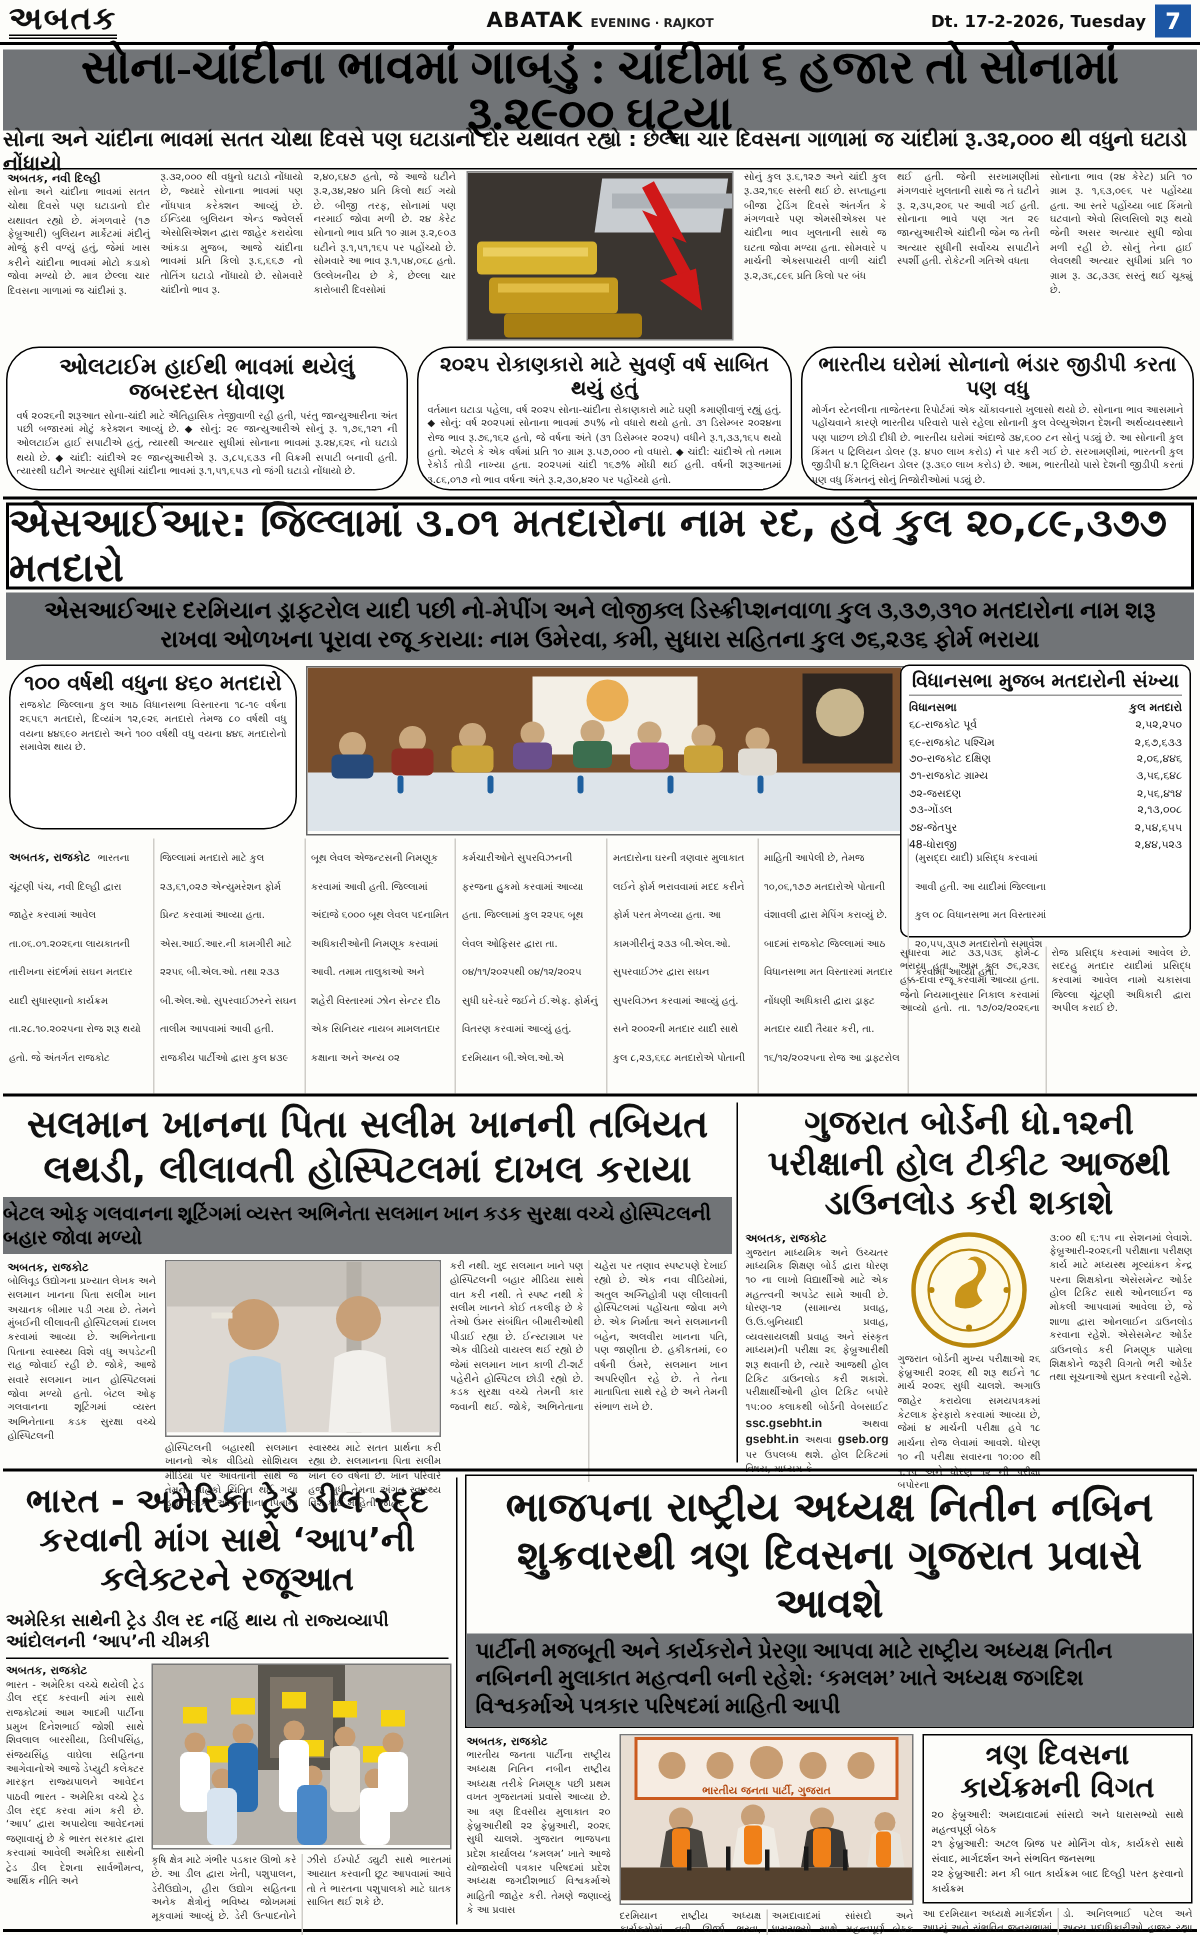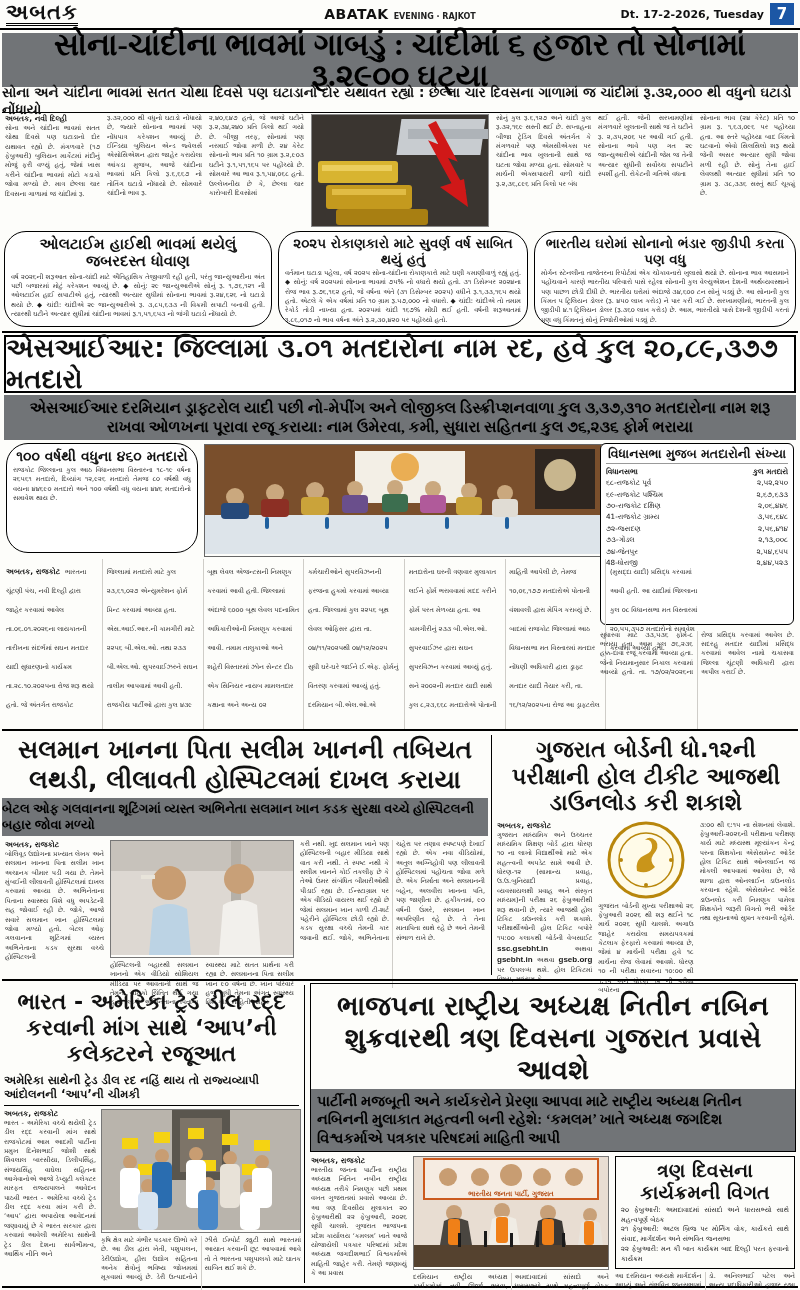--- a/index.html
+++ b/index.html
@@ -223,21 +223,21 @@
               </tr>
             <tr>
                 <td>૬૯-રાજકોટ પશ્ચિમ</td>
                 <td>૨,૬૭,૬૩૩</td>
               </tr>
             <tr>
                 <td>૭૦-રાજકોટ દક્ષિણ</td>
                 <td>૨,૦૬,૪૪૬</td>
               </tr>
             <tr>
-                <td>41-રાજકોટ ગ્રામ્ય</td>
+                <td>૭૧-રાજકોટ ગ્રામ્ય</td>
                 <td>૩,૫૬,૬૪૮</td>
               </tr>
             <tr>
                 <td>૭૨-જસદણ</td>
                 <td>૨,૫૬,૪૧૪</td>
               </tr>
             <tr>
                 <td>૭૩-ગોંડલ</td>
                 <td>૨,૧૩,૦૦૮</td>
               </tr>

